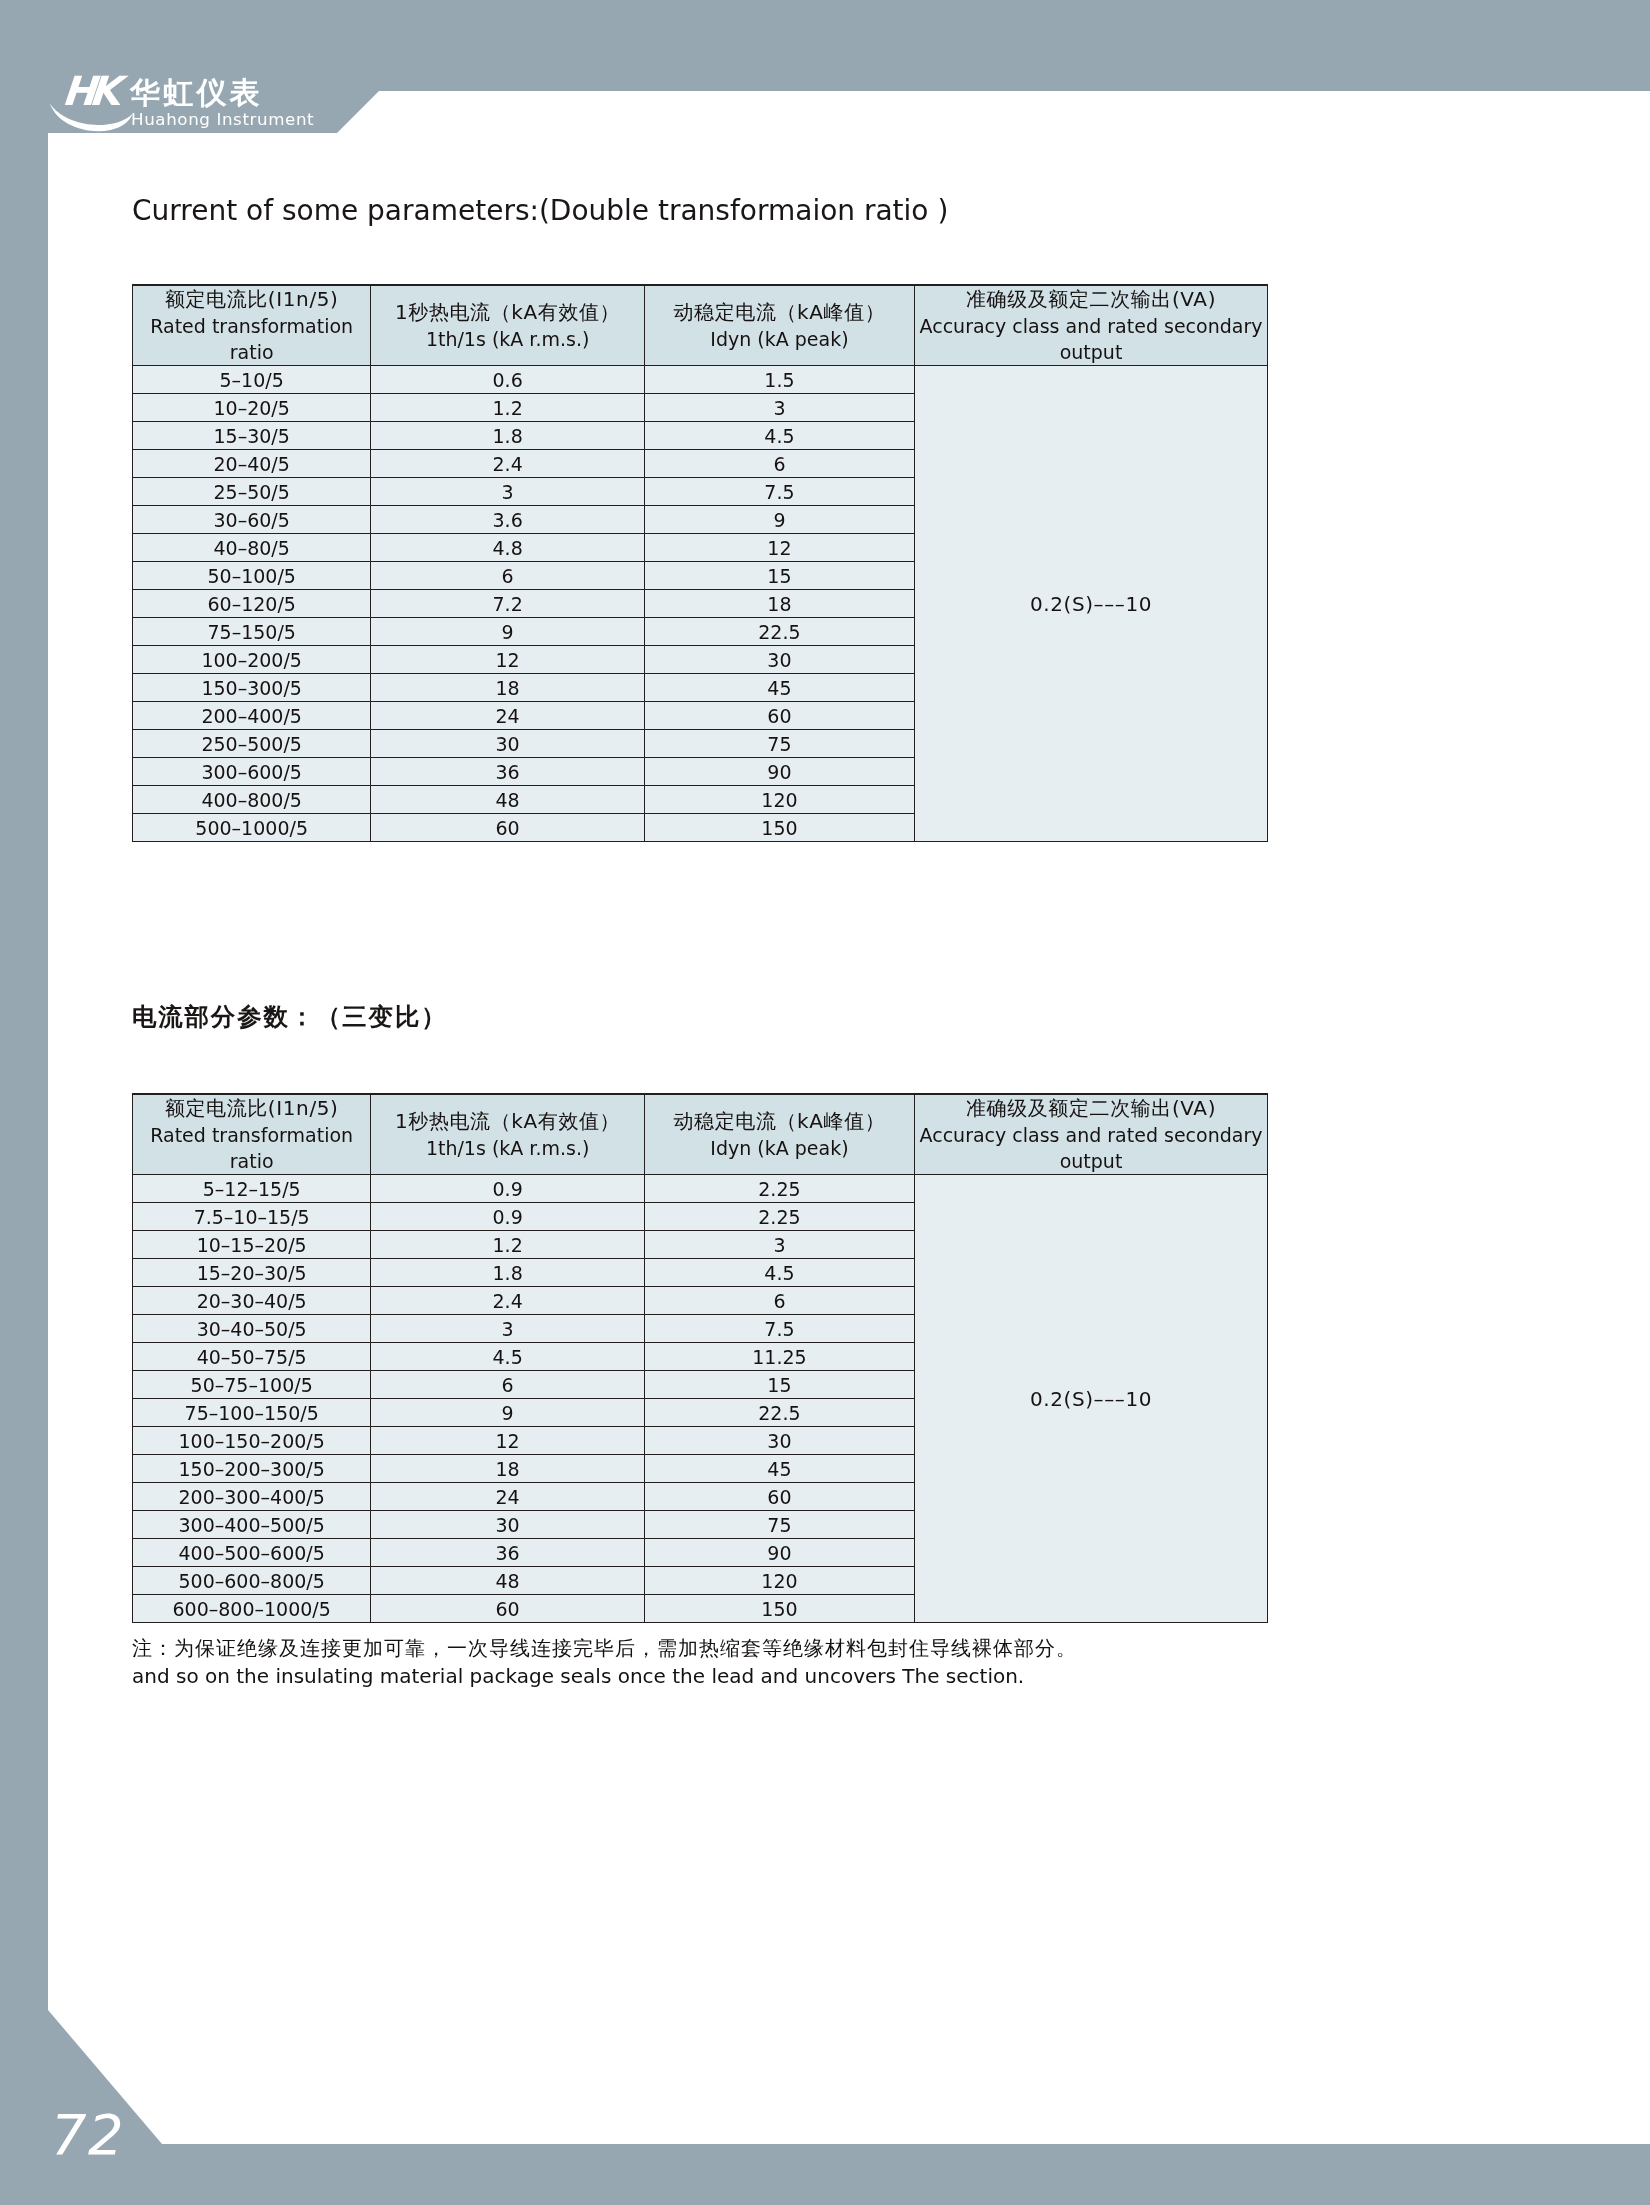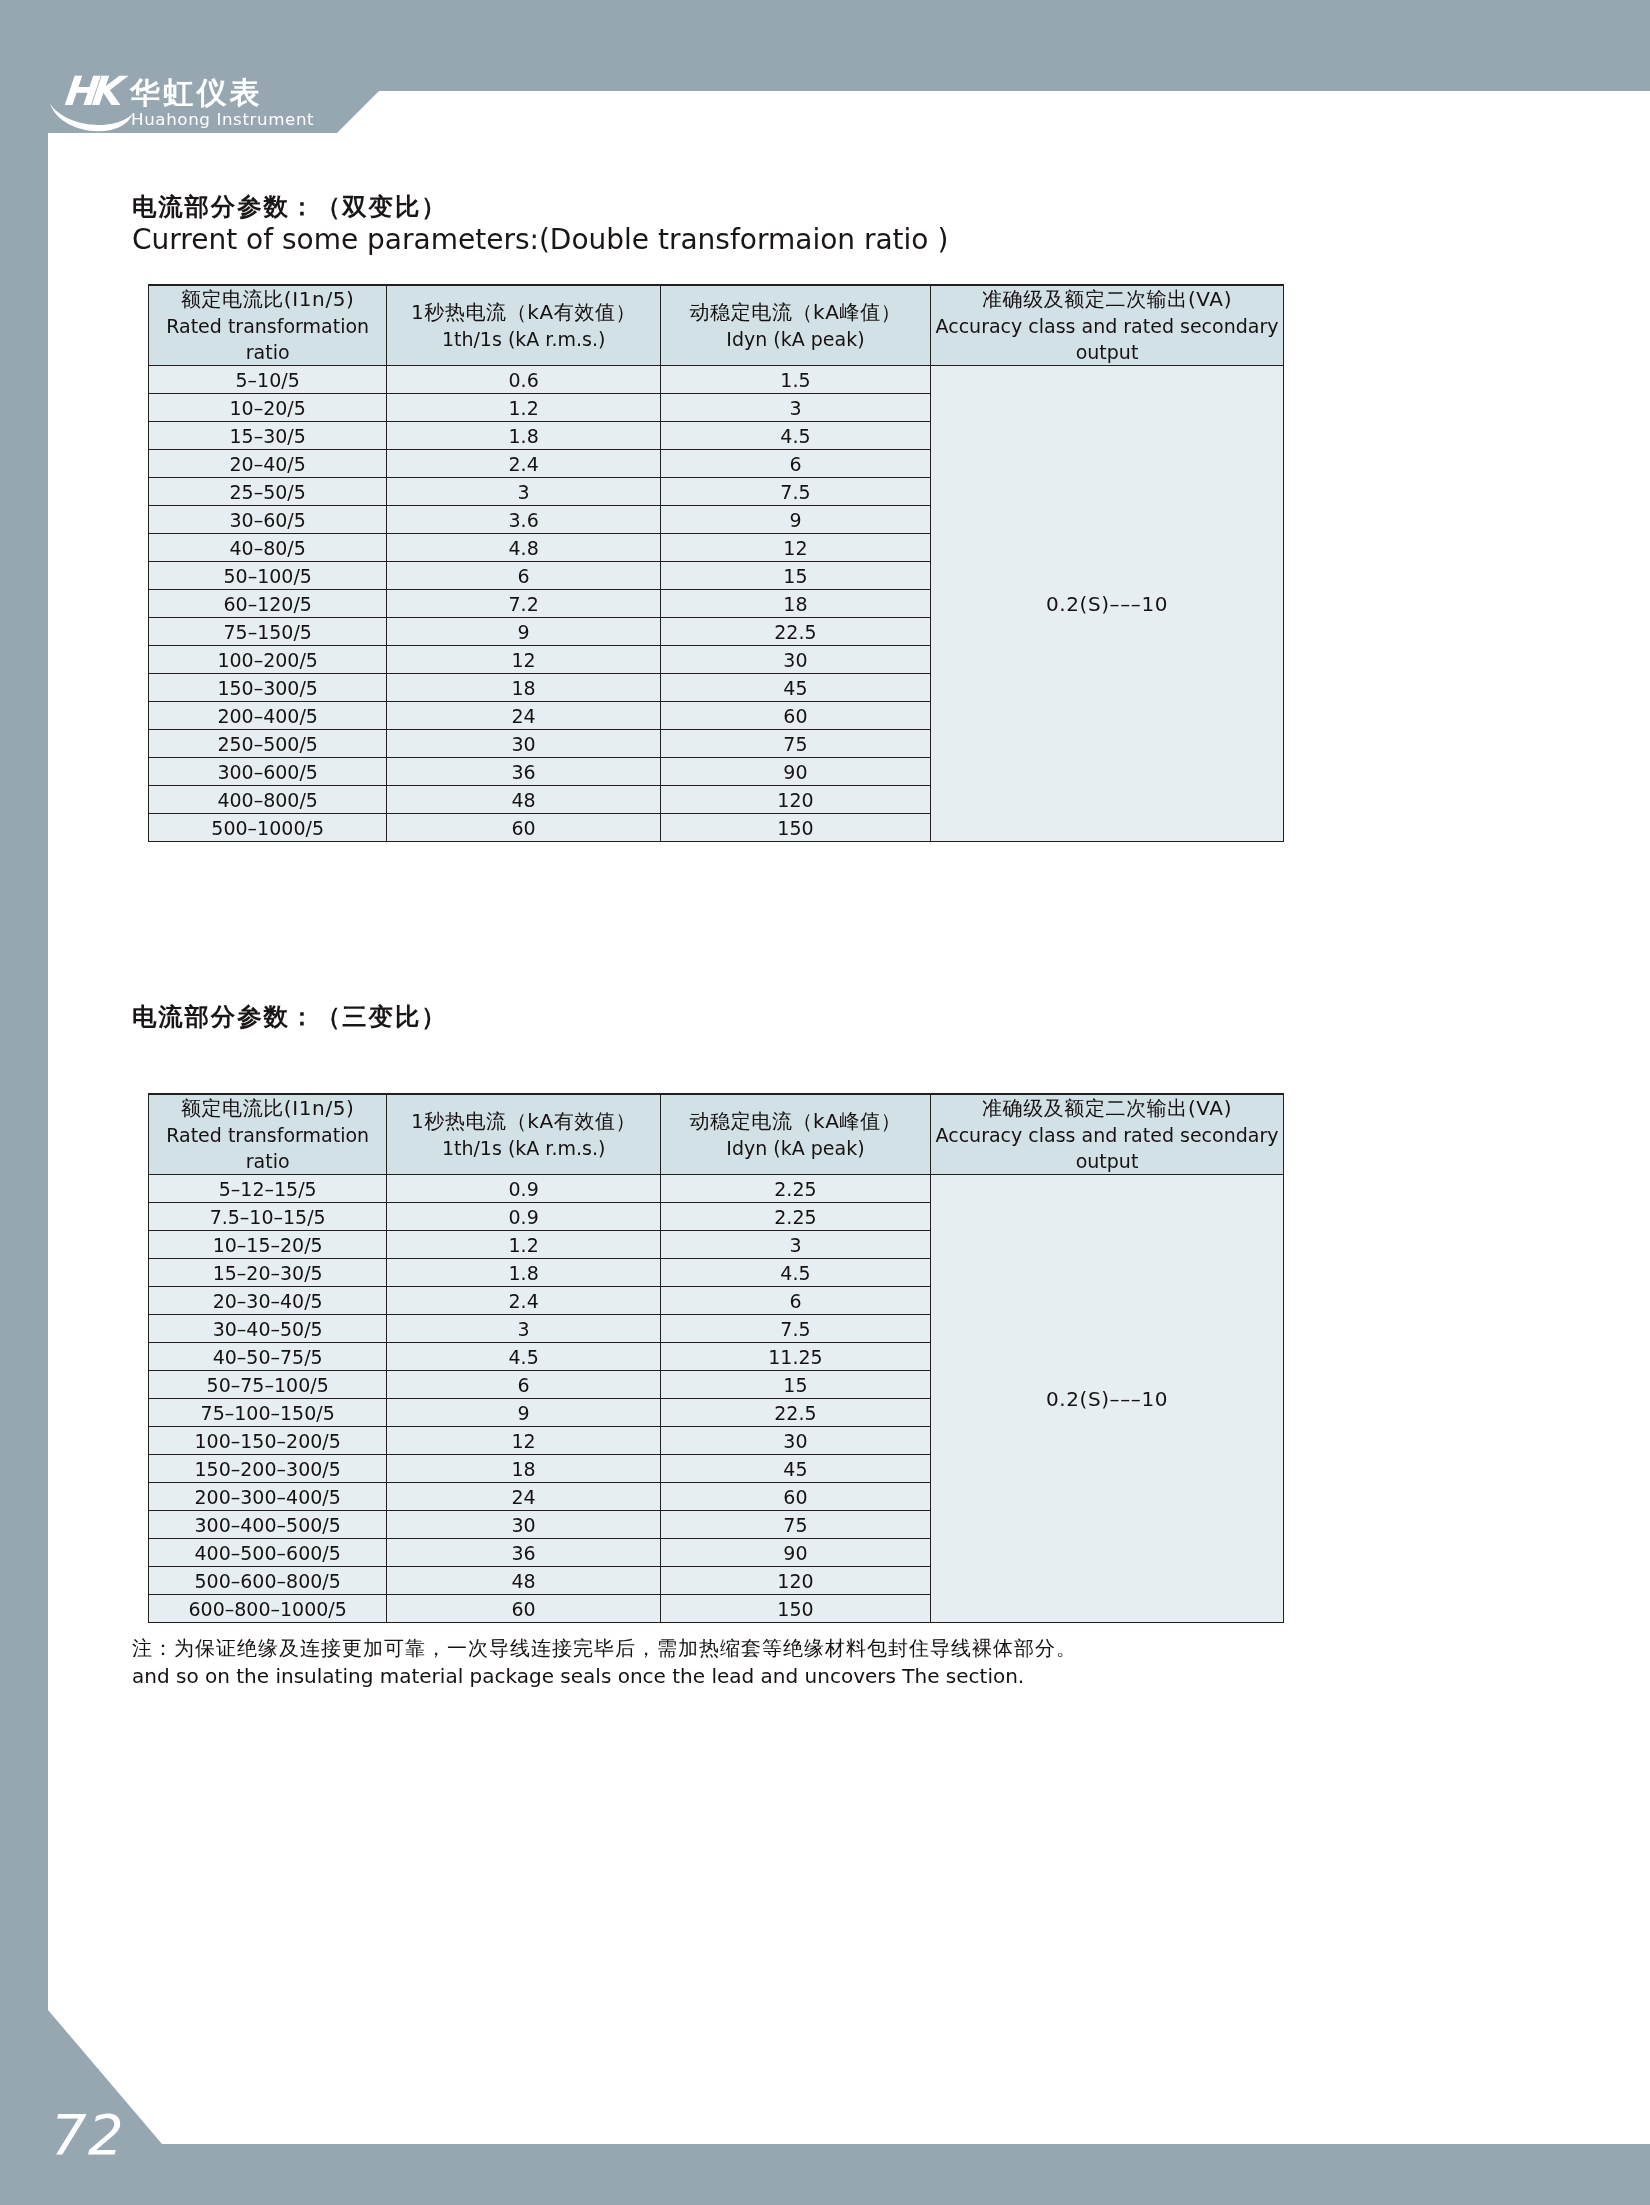--- a/index.html
+++ b/index.html
@@ -28,21 +28,21 @@
   .logo-zh{position:absolute;left:82px;top:3.8px;font-size:30px;font-weight:bold;letter-spacing:3.2px;white-space:nowrap;}
   .logo-en{position:absolute;left:83px;top:40px;font-size:16.7px;letter-spacing:0.6px;white-space:nowrap;}
   
   .section-title{position:absolute;left:132px;}
   .title-zh{font-size:24.4px;font-weight:bold;letter-spacing:1.9px;line-height:29.5px;color:#1b1616;}
   .title-en{font-size:28px;line-height:33px;margin-top:1.9px;color:#1b1616;letter-spacing:0px;}
   #title1{top:192px;}
   #title2{top:1002px;}
   
   table.data-table{
-    position:absolute;left:148px;width:1136px;
+    position:absolute;left:132px;width:1136px;
     border-collapse:collapse;table-layout:fixed;
     border:1.9px solid #241f1f;border-top-width:2.6px;
   }
   #table1{top:284px;}
   #table2{top:1093px;}
   .data-table th{
     background:#d2e1e6;border:1.3px solid #241f1f;
     height:67px;font-weight:normal;padding:0 3.8px;
   }
   .data-table th .h-zh{display:block;font-size:20px;line-height:27px;letter-spacing:0.6px;}
@@ -72,21 +72,20 @@
   <div class="logo">
     <svg class="logo-swoosh" width="86" height="33" viewBox="0 0 134 52">
       <path d="M2 2 C 14 36, 60 52, 98 44 C 116 40, 128 30, 133 18 C 118 34, 84 40, 56 34 C 32 29, 12 18, 2 2 Z" fill="#ffffff"></path>
     </svg>
     <div class="logo-mark">HK</div>
     <div class="logo-zh">华虹仪表</div>
     <div class="logo-en">Huahong Instrument</div>
   </div>
 
   <div class="section-title" id="title1">
-    <div class="title-zh">电流部分参数：（双变比）</div>
     <div class="title-en">Current of some parameters:(Double transformaion ratio )</div>
   </div>
 
   <table class="data-table" id="table1">
     <colgroup>
       <col style="width:21%">
         <col style="width:24.1%">
         <col style="width:23.8%">
         <col style="width:31.1%">
     </colgroup>

